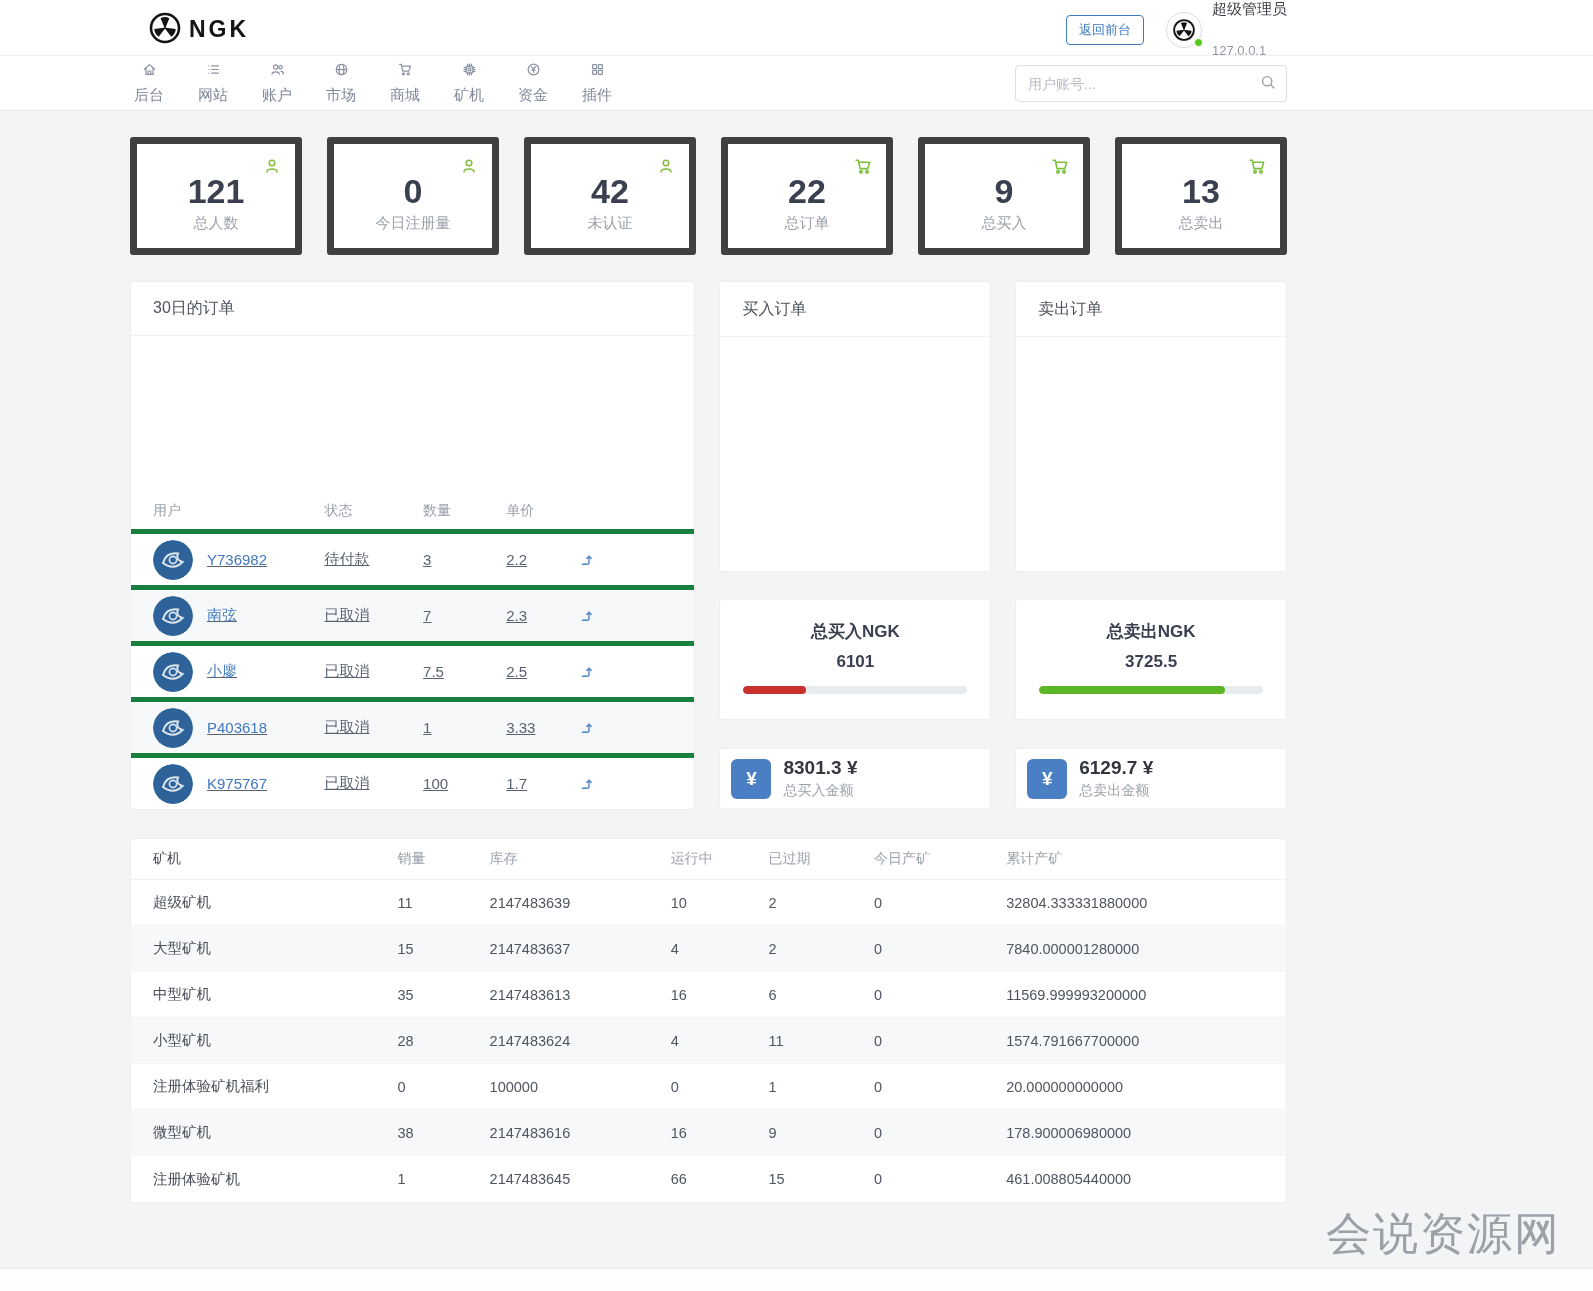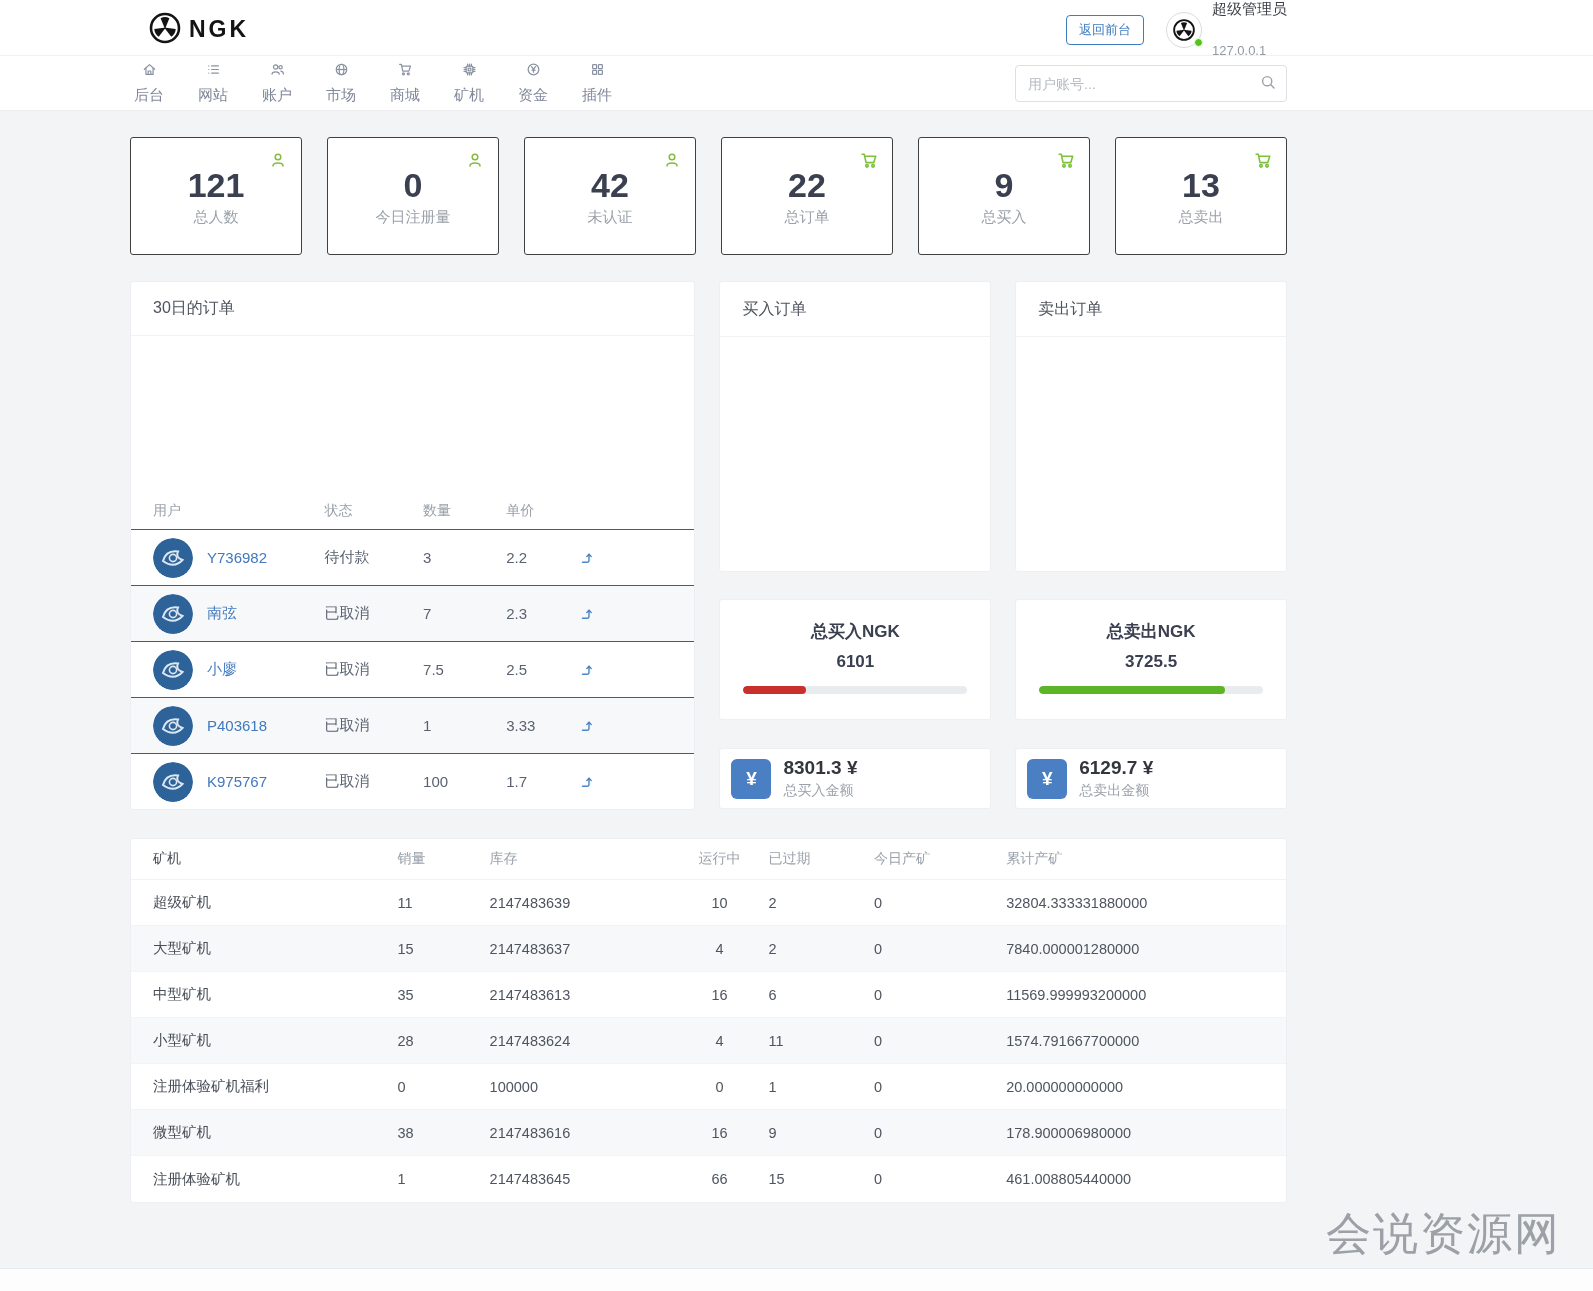--- a/index.html
+++ b/index.html
@@ -50,39 +50,39 @@
     padding:0 36px 0 12px; font-size:14px; color:#555; font-family:inherit;
     outline:none; background:#fff;
   }
   .search-input::placeholder { color:#b4bac2; }
   .search-ico { position:absolute; right:11px; top:9px; color:#9aa1ab; }
 
   
   .main { padding-top:26px; }
   .stat-row { display:flex; gap:25px; }
   .stat-card {
-    flex:1; background:#fff; border:1px solid #404040; border-radius:3px;
+    flex:1; background:#fff; border:7px solid #404040; border-radius:3px;
     height:118px; position:relative;
   }
   .stat-ico { position:absolute; top:13px; right:14px; color:#84bb3e; }
   .stat-val { text-align:center; margin-top:28px; font-size:34px; font-weight:700; color:#3a4050; }
   .stat-label { text-align:center; margin-top:3px; font-size:15px; color:#9ba1aa; }
 
   
   .mid-row { display:flex; gap:24px; margin-top:26px; }
   .panel { background:#fff; border:1px solid #edeff2; border-radius:3px; }
   .panel-head { height:55px; display:flex; align-items:center; padding:0 22px;
     border-bottom:1px solid #f1f2f4; font-size:16px; color:#4e545e; }
 
   .orders-panel { width:566px; height:529px; display:flex; flex-direction:column; }
   .chart-area { height:160px; }
   .otable-head { display:flex; align-items:center; height:36px; padding:0 22px;
     color:#9aa1aa; font-size:14px; }
   .orow { display:flex; align-items:center; height:56px; padding:6px 22px;
-    border-top:1px solid #15803d; font-size:15px; color:#5a6270; }
+    border-top:5px solid #15803d; font-size:15px; color:#5a6270;text-decoration:underline; }
   .orow:nth-child(even) { background:#f7f8fa; }
   .oc-user { width:33%; display:flex; align-items:center; gap:14px; }
   .oc-status { width:19%; }
   .oc-qty { width:16%; }
   .oc-price { width:14%; }
   .oc-action { flex:1; color:#4a86c8; cursor:pointer; display:flex; align-items:center; }
   .uname { color:#4178be; cursor:pointer; }
   .avatar40 { width:40px; height:40px; border-radius:50%; overflow:hidden; flex:0 0 40px; }
 
   .right-col { width:272px; display:flex; flex-direction:column; }
@@ -102,21 +102,21 @@
   
   .miners-panel { margin-top:28px; }
   .mrow { display:flex; align-items:center; padding:0 22px; font-size:14.5px; }
   .mrow.mhead { height:41px; color:#9aa1aa; font-size:14px; border-bottom:1px solid #f1f2f4; }
   .mrow.mdata { height:46px; color:#4e5560; border-bottom:1px solid #f3f4f6; }
   .mrow.mdata:nth-child(even) { background:#f7f8fa; }
   .mrow.mdata:last-child { border-bottom:none; }
   .mc0 { width:22%; color:#474d57; }
   .mc1 { width:8.3%; }
   .mc2 { width:16.3%; }
-  .mc3 { width:8.8%;text-align:center; }
+  .mc3 { width:8.8%; }
   .mc4 { width:9.5%; }
   .mc5 { width:11.9%; }
   .mc6 { flex:1; }
 
   
   .footer { position:absolute; left:0; bottom:0; width:100%; height:23px;
     background:#fdfdfe; border-top:1px solid #e8eaed; }
   .watermark { position:absolute; right:32px; bottom:27px; font-size:45px;
     color:#9ca1a8; letter-spacing:2px; z-index:5; }
 </style>

